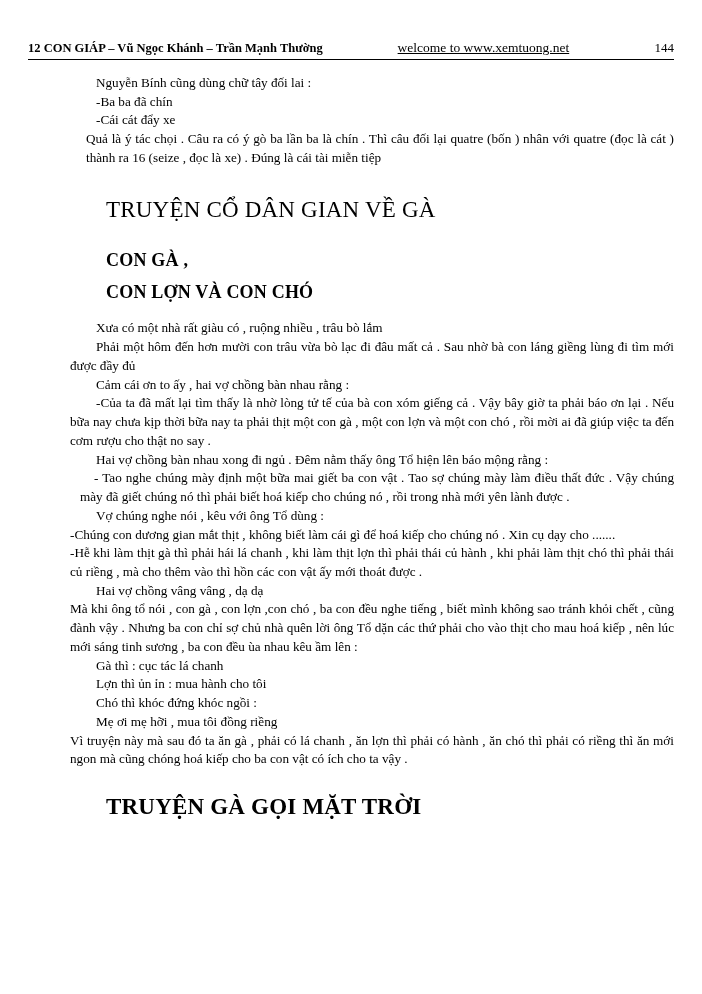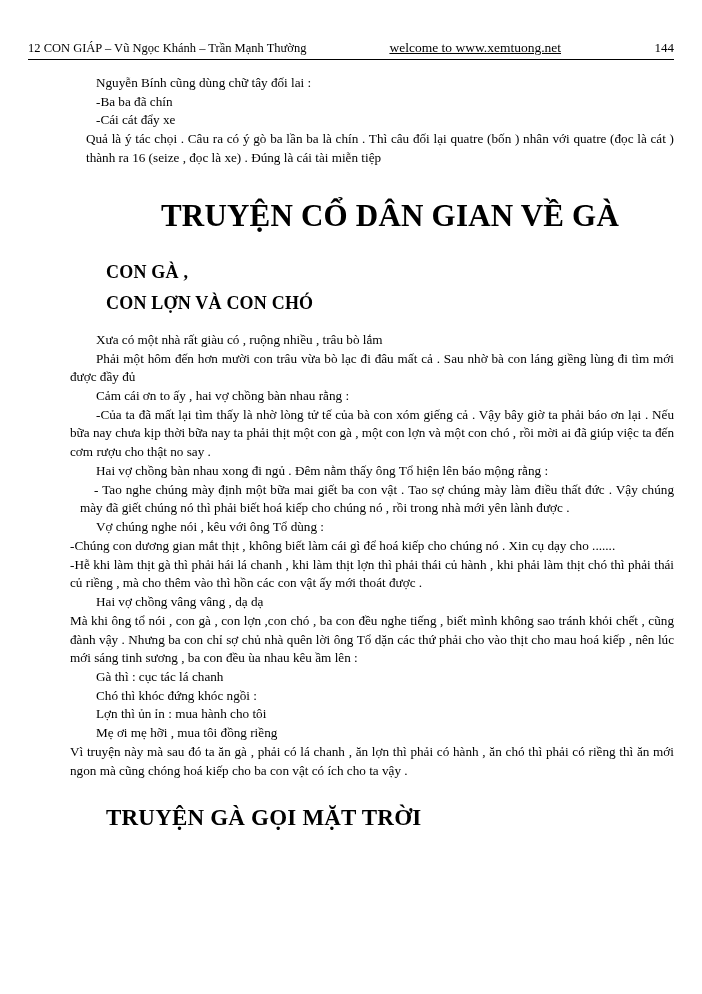--- a/index.html
+++ b/index.html
@@ -23,21 +23,21 @@
   
   .header {
     display: flex;
     align-items: baseline;
     font-size: 12.5px;
     font-weight: bold;
     white-space: nowrap;
   }
   .header .hdr-left {
     font-size: 12.5px;
-    font-weight: normal;
+    font-weight: bold;
   }
   .header .hdr-mid {
     flex: 1 1 auto;
     text-align: center;
     font-size: 13.5px;
     font-weight: normal;
     text-decoration: underline;
     padding: 0 6px;
   }
   .header .hdr-page {
@@ -75,26 +75,25 @@
     padding-left: 52px;
     text-align: justify;
     text-indent: 14px;
   }
   .blk-nar2 {
     padding-left: 58px;
     text-align: justify;
   }
   
   h1.doc-title {
-    font-size: 31px;
-    font-weight: bold;
+    font-size: 23px;
+    font-weight: normal;
     margin: 26px 0 0 0;
     padding-left: 78px;
     letter-spacing: 0.2px;
-    text-align: center;
   }
   h2.sub-title {
     font-size: 18px;
     font-weight: bold;
     margin: 0;
     padding-left: 78px;
     letter-spacing: 0.2px;
   }
   .gap-22 { height: 22px; }
   .gap-14 { height: 14px; }
@@ -140,22 +139,22 @@
     <p class="indent">Cảm cái ơn to ấy , hai vợ chồng bàn nhau rằng :</p>
     <p class="blk">-Của ta đã mất lại tìm thấy là nhờ lòng tử tế của bà con xóm giếng cả . Vậy bây giờ ta phải báo ơn lại . Nếu bữa nay chưa kịp thời bữa nay ta phải thịt một con gà , một con lợn và một con chó , rồi mời ai đã giúp việc ta đến cơm rượu cho thật no say .</p>
     <p class="indent">Hai vợ chồng bàn nhau xong đi ngủ . Đêm nằm thấy ông Tổ hiện lên báo mộng rằng :</p>
     <p class="blk-nar">-  Tao nghe chúng mày định một bữa mai giết ba con vật . Tao sợ chúng mày làm điều thất đức . Vậy chúng mày đã giết chúng nó thì phải biết hoá kiếp cho chúng nó , rồi trong nhà mới yên lành được .</p>
     <p class="indent">Vợ chúng nghe nói , kêu với ông Tổ dùng :</p>
     <p class="blk-just">-Chúng con dương gian mắt thịt , không biết làm cái gì để hoá kiếp cho chúng nó . Xin cụ dạy cho .......</p>
     <p class="blk-just">-Hễ khi làm thịt gà thì phải hái lá chanh , khi làm thịt lợn thì phải thái củ hành , khi phải làm thịt chó thì phải thái củ riềng , mà cho thêm vào thì hồn các con vật ấy mới thoát được .</p>
     <p class="indent">Hai vợ chồng vâng vâng , dạ dạ</p>
     <p class="blk-just">Mà khi ông tổ nói , con gà , con lợn ,con chó , ba con đều nghe tiếng , biết mình không sao tránh khỏi chết , cũng đành vậy . Nhưng ba con chỉ sợ chủ nhà quên lời ông Tổ dặn các thứ phải cho vào thịt cho mau hoá kiếp , nên lúc mới sáng tinh sương , ba con đều ùa nhau kêu ầm lên :</p>
     <p class="indent">Gà thì : cục tác lá chanh</p>
+    <p class="indent">Lợn thì ủn ỉn : mua hành cho tôi</p>
     <p class="indent">Chó thì khóc đứng khóc ngồi :</p>
-    <p class="indent">Lợn thì ủn ỉn : mua hành cho tôi</p>
     <p class="indent">Mẹ ơi mẹ hỡi , mua tôi đồng riềng</p>
     <p class="blk-just">Vì truyện này mà sau đó ta ăn gà , phải có lá chanh , ăn lợn thì phải có hành , ăn chó thì phải có riềng thì ăn mới ngon mà cũng chóng hoá kiếp cho ba con vật có ích cho ta vậy .</p>
 
     <div class="gap-22"></div>
     <h1 class="doc-title2">TRUYỆN GÀ GỌI MẶT TRỜI</h1>
 
   </div>
 </div>
 
 </body></html>

